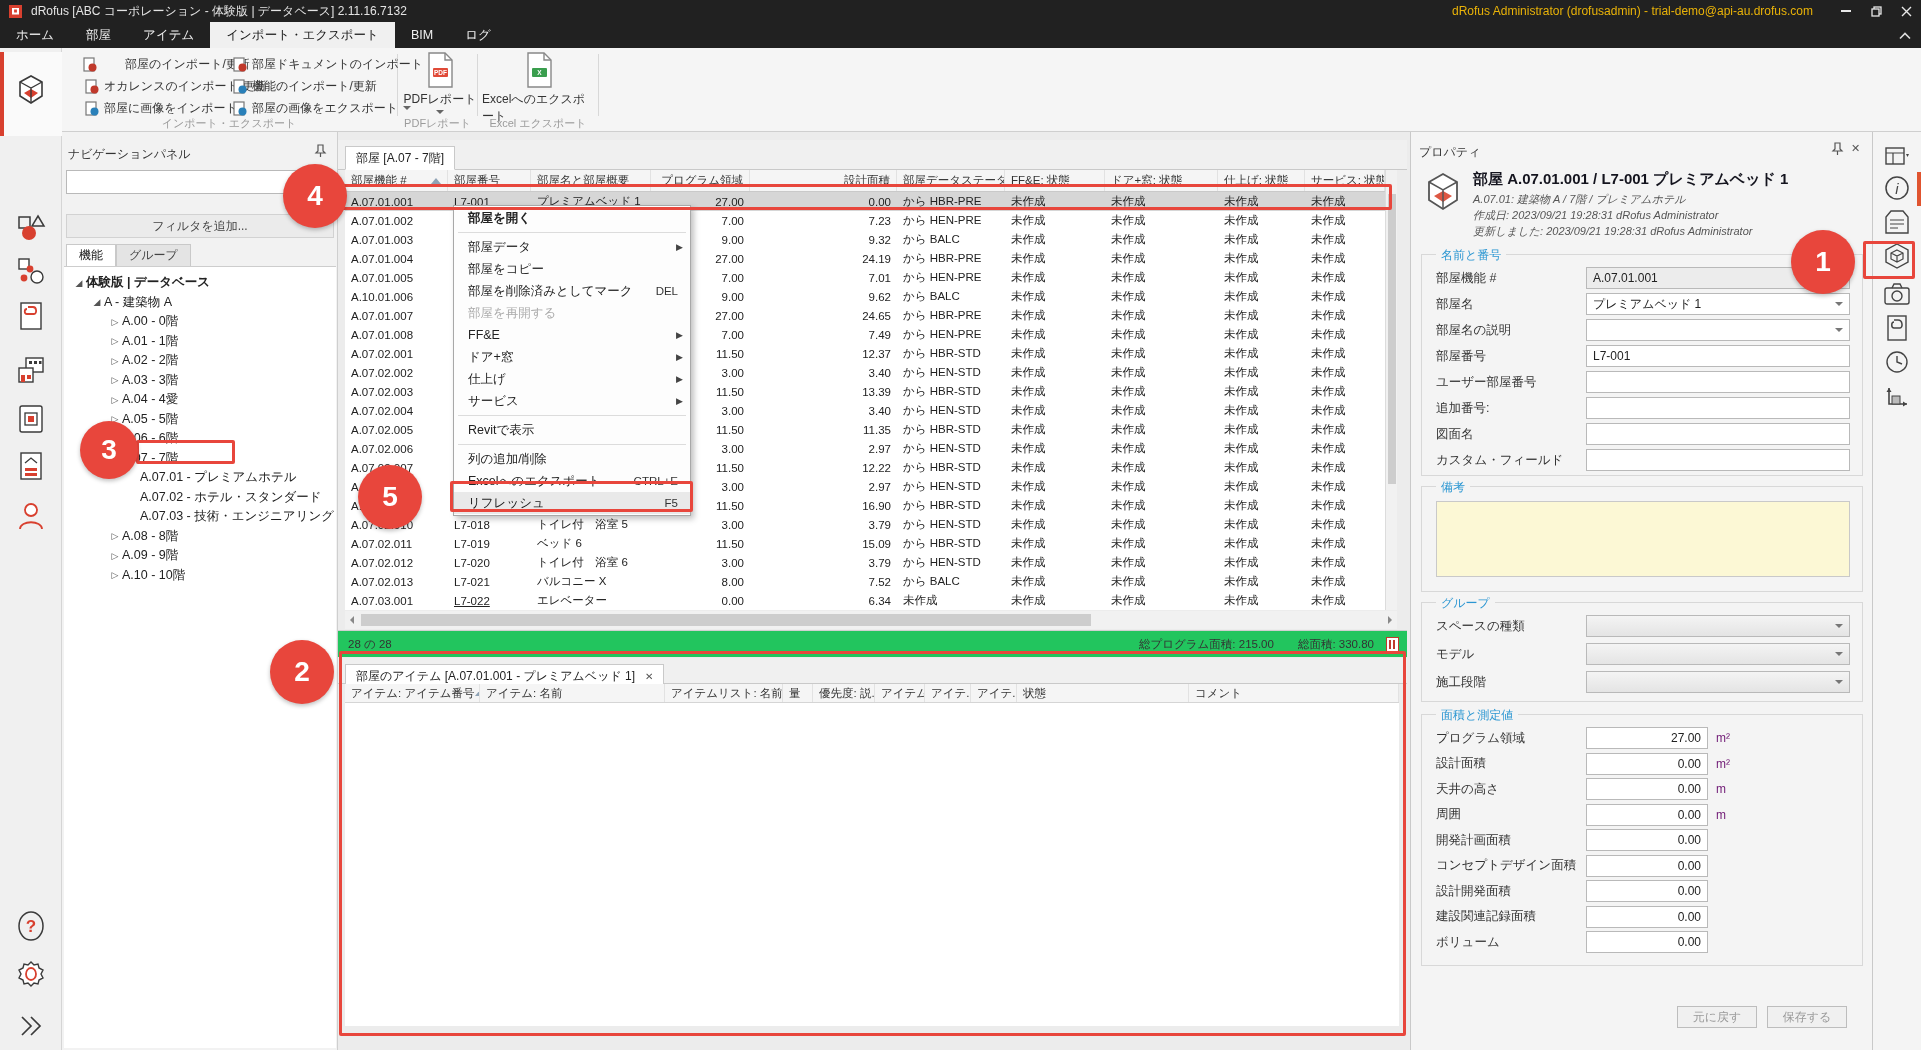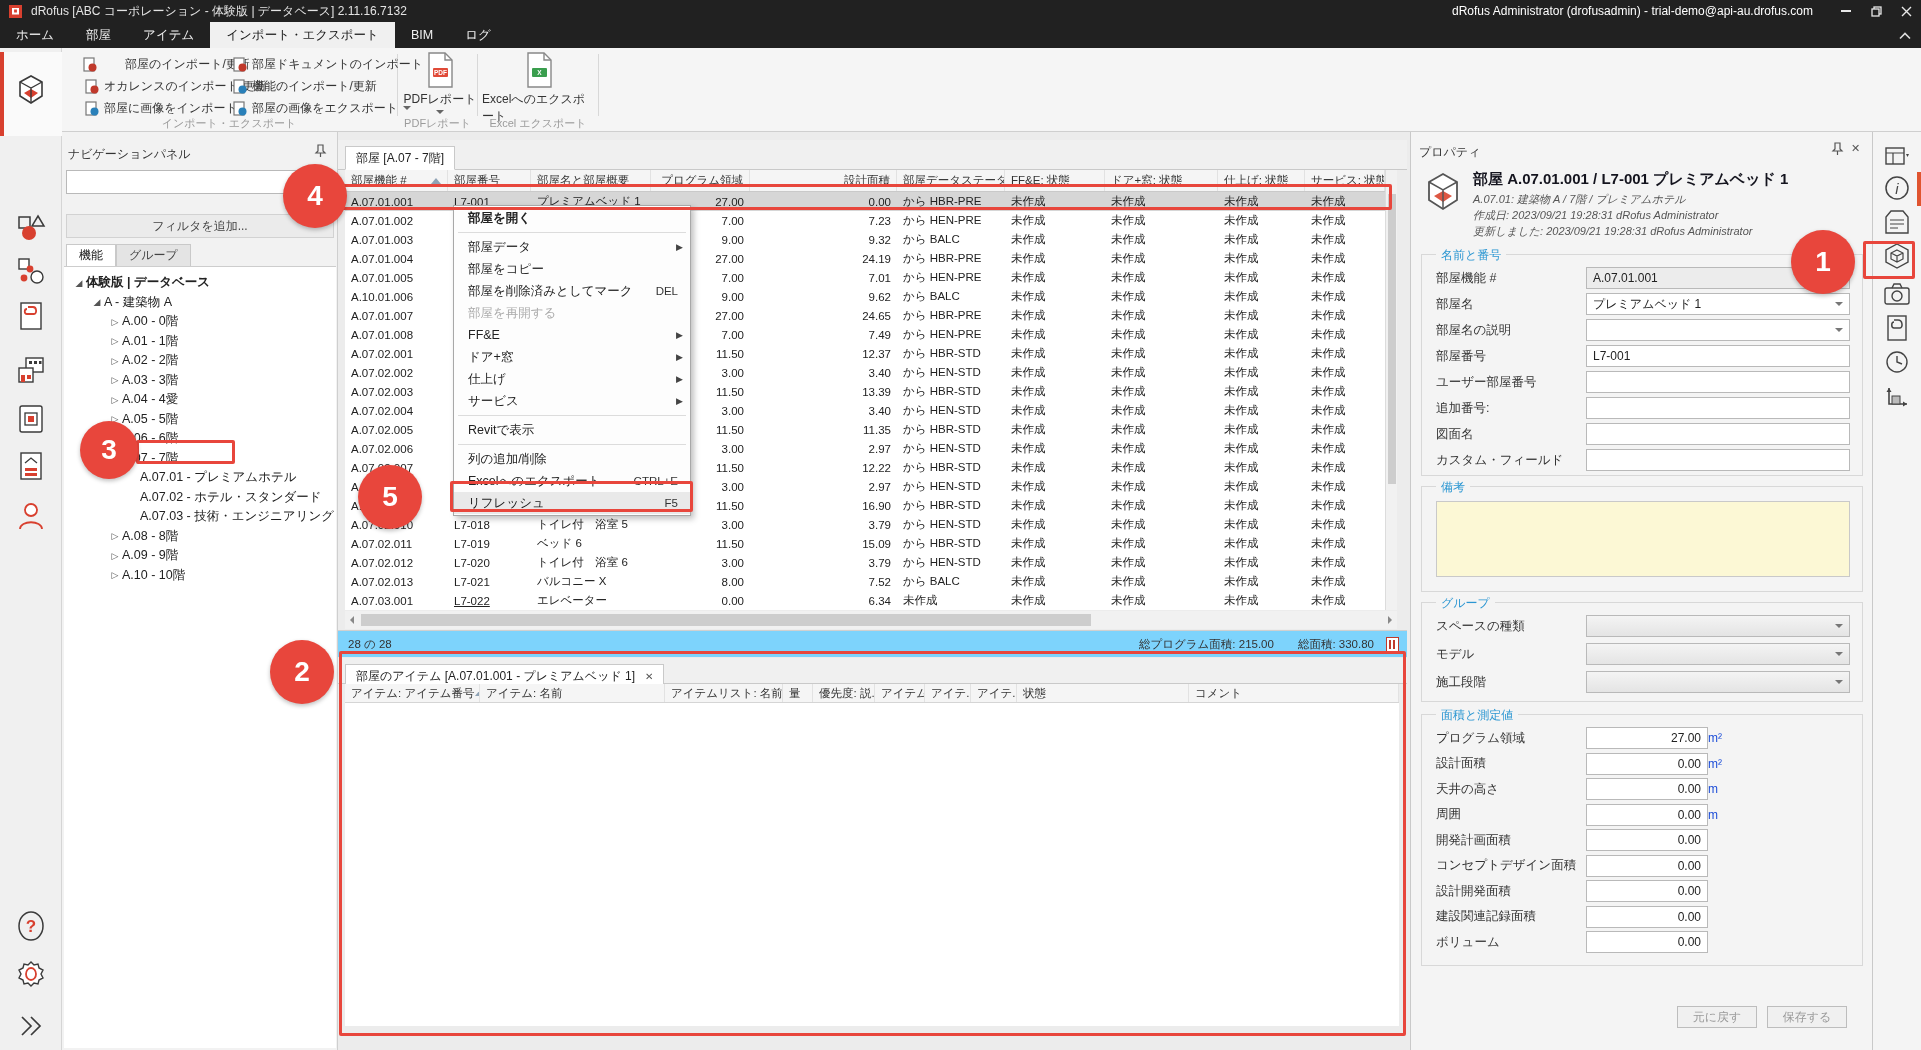--- a/index.html
+++ b/index.html
@@ -4,21 +4,21 @@
 <style>
   html,body{margin:0;padding:0;background:#888;}
   *{box-sizing:border-box;font-family:"Liberation Sans","DejaVu Sans",sans-serif;}
   #app{position:relative;width:1921px;height:1050px;background:#ececec;overflow:hidden;font-size:12px;color:#222;}
   .abs{position:absolute;}
   
   .titlebar{left:0;top:0;width:1921px;height:22px;background:#212121;color:#e4e4e4;display:flex;align-items:center;}
   .titlebar .logo{width:13px;height:13px;margin:0 9px 0 9px;background:#d8402f;position:relative;}
   .titlebar .logo:after{content:"";position:absolute;left:3px;top:3px;width:7px;height:7px;background:#fff;clip-path:polygon(0 0,100% 0,100% 100%,0 100%,0 0,30% 30%,30% 70%,70% 70%,70% 30%,30% 30%);}
   .titlebar .title{font-size:12px;}
-  .titlebar .user{margin-left:auto;font-size:12px;color:#ffffff;}
+  .titlebar .user{margin-left:auto;font-size:12px;color:#eab308;}
   .winbtns{display:flex;align-items:center;height:100%;margin-left:18px;}
   .winbtn{width:30px;height:100%;display:flex;align-items:center;justify-content:center;color:#e8e8e8;}
   
   .tabbar{left:0;top:22px;width:1921px;height:26px;background:#212121;display:flex;align-items:stretch;color:#f0f0f0;}
   .rtab{padding:0 16px;display:flex;align-items:center;font-size:12.5px;cursor:default;}
   .rtab.active{background:#f0f0f0;color:#1a1a1a;}
   .collapse-btn{position:absolute;right:6px;top:27px;width:20px;height:18px;display:flex;align-items:center;justify-content:center;color:#ddd;}
   
   .ribbon{left:62px;top:48px;width:1859px;height:84px;background:#f5f5f5;border-bottom:1px solid #cfcfcf;}
   .rb-small{position:absolute;height:20px;display:flex;align-items:center;gap:5px;font-size:12px;color:#333;white-space:nowrap;}
@@ -52,21 +52,21 @@
   .tr.sel{background:#d6d6d6;}
   .td{height:100%;display:flex;align-items:center;padding:0 6px;overflow:hidden;white-space:nowrap;font-size:11.5px;flex:none;}
   .hdr .td{border-right:1px solid #e2e2e2;font-size:11.5px;}
   .td.r{justify-content:flex-end;}
   .sort-asc{width:0;height:0;border-left:5px solid transparent;border-right:5px solid transparent;border-bottom:6px solid #8fa3b5;margin-left:auto;}
   .vscroll{left:1385px;top:170px;width:12px;height:440px;background:#f1f1f1;border-left:1px solid #dcdcdc;}
   .vscroll .thumb{position:absolute;left:2px;top:24px;width:8px;height:290px;background:#cdcdcd;}
   .hscroll{left:345px;top:611px;width:1052px;height:18px;background:#f1f1f1;display:flex;align-items:center;}
   .hthumb{position:absolute;left:16px;top:3px;width:730px;height:12px;background:#cdcdcd;}
   .harrow{width:0;height:0;border-top:4px solid transparent;border-bottom:4px solid transparent;margin:0 5px;}
-  .statusbar{left:338px;top:630px;width:1069px;height:27px;background:#7dd3fc;border-top:1px solid #d0d0d0;display:flex;align-items:center;font-size:11.5px;color:#333;}
+  .statusbar{left:338px;top:630px;width:1069px;height:27px;background:#22c55e;border-top:1px solid #d0d0d0;display:flex;align-items:center;font-size:11.5px;color:#333;}
   
   .items-tabstrip{left:338px;top:658px;width:1069px;height:26px;background:#f0f0f0;border-bottom:1px solid #c9c9c9;}
   .items-hdr{left:345px;top:684px;width:1054px;height:19px;background:#f5f5f5;border-bottom:1px solid #d5d5d5;display:flex;}
   .items-hdr .td{font-size:11.5px;border-right:1px solid #e2e2e2;color:#333;}
   .items-body{left:345px;top:703px;width:1054px;height:323px;background:#fff;}
   .items-foot{left:338px;top:1026px;width:1069px;height:22px;background:#f1f1f1;border-top:1px solid #d0d0d0;display:flex;align-items:center;font-size:11px;color:#333;}
   
   .cmenu{left:453px;top:205px;width:238px;background:#fdfdfd;border:1px solid #a8a8a8;box-shadow:3px 3px 6px rgba(0,0,0,.25);z-index:50;padding:1px 0;}
   .mi{height:22px;display:flex;align-items:center;padding:0 12px 0 14px;font-size:12.5px;color:#222;position:relative;}
   .mi.bold{font-weight:bold;}
@@ -82,21 +82,21 @@
   .props-sub{position:absolute;left:62px;font-size:11px;color:#555;font-style:italic;white-space:nowrap;}
   .fieldset{position:absolute;left:10px;width:442px;border:1px solid #d8d8d8;border-radius:0;}
   .legend{position:absolute;top:-8px;left:14px;background:#f4f4f4;padding:0 5px;color:#2b96d2;font-size:12px;}
   .frow{position:absolute;left:14px;right:12px;height:22px;display:flex;align-items:center;}
   .flabel{width:150px;font-size:12.5px;color:#333;flex:none;}
   .fctl{flex:1;height:22px;border:1px solid #b9b9b9;background:#fff;display:flex;align-items:center;padding:0 6px;font-size:12px;position:relative;}
   .fctl.ro{background:#ececec;}
   .fctl.gray{background:linear-gradient(#f4f4f4,#e4e4e4);}
   .fctl .dd{position:absolute;right:6px;width:0;height:0;border-left:4px solid transparent;border-right:4px solid transparent;border-top:4px solid #777;}
   .fctl.num{flex:none;width:122px;justify-content:flex-end;}
-  .funit{font-size:12px;color:#1d4ed8;}
+  .funit{margin-left:8px;font-size:12px;color:#701a75;}
   .notes{position:absolute;left:14px;right:12px;top:14px;height:76px;background:#fcf8d5;border:1px solid #c9c9c9;}
   .pbtn{position:absolute;width:80px;height:22px;background:#f0f0f0;border:1px solid #bdbdbd;color:#9a9a9a;display:flex;align-items:center;justify-content:center;font-size:12px;}
   
   .rtb{left:1872px;top:132px;width:49px;height:918px;background:#f4f4f4;border-left:1px solid #c9c9c9;}
   .rtb-ico{position:absolute;left:10px;width:28px;height:28px;display:flex;align-items:center;justify-content:center;color:#444;}
   .rtb-active-bar{position:absolute;right:0;top:40px;width:4px;height:34px;background:#e0542f;}
   
   .ann-rect{position:absolute;border:3px solid #e8463c;z-index:100;pointer-events:none;border-radius:2px;}
   .ann-circle{position:absolute;width:64px;height:64px;border-radius:50%;background:#e8463c;color:#fff;display:flex;align-items:center;justify-content:center;font-size:28px;font-weight:bold;z-index:110;box-shadow:0 2px 4px rgba(0,0,0,.25);}
   .redicon{width:13px;height:15px;border:1.5px solid #c0392b;display:inline-block;position:relative;background:#fff;}

